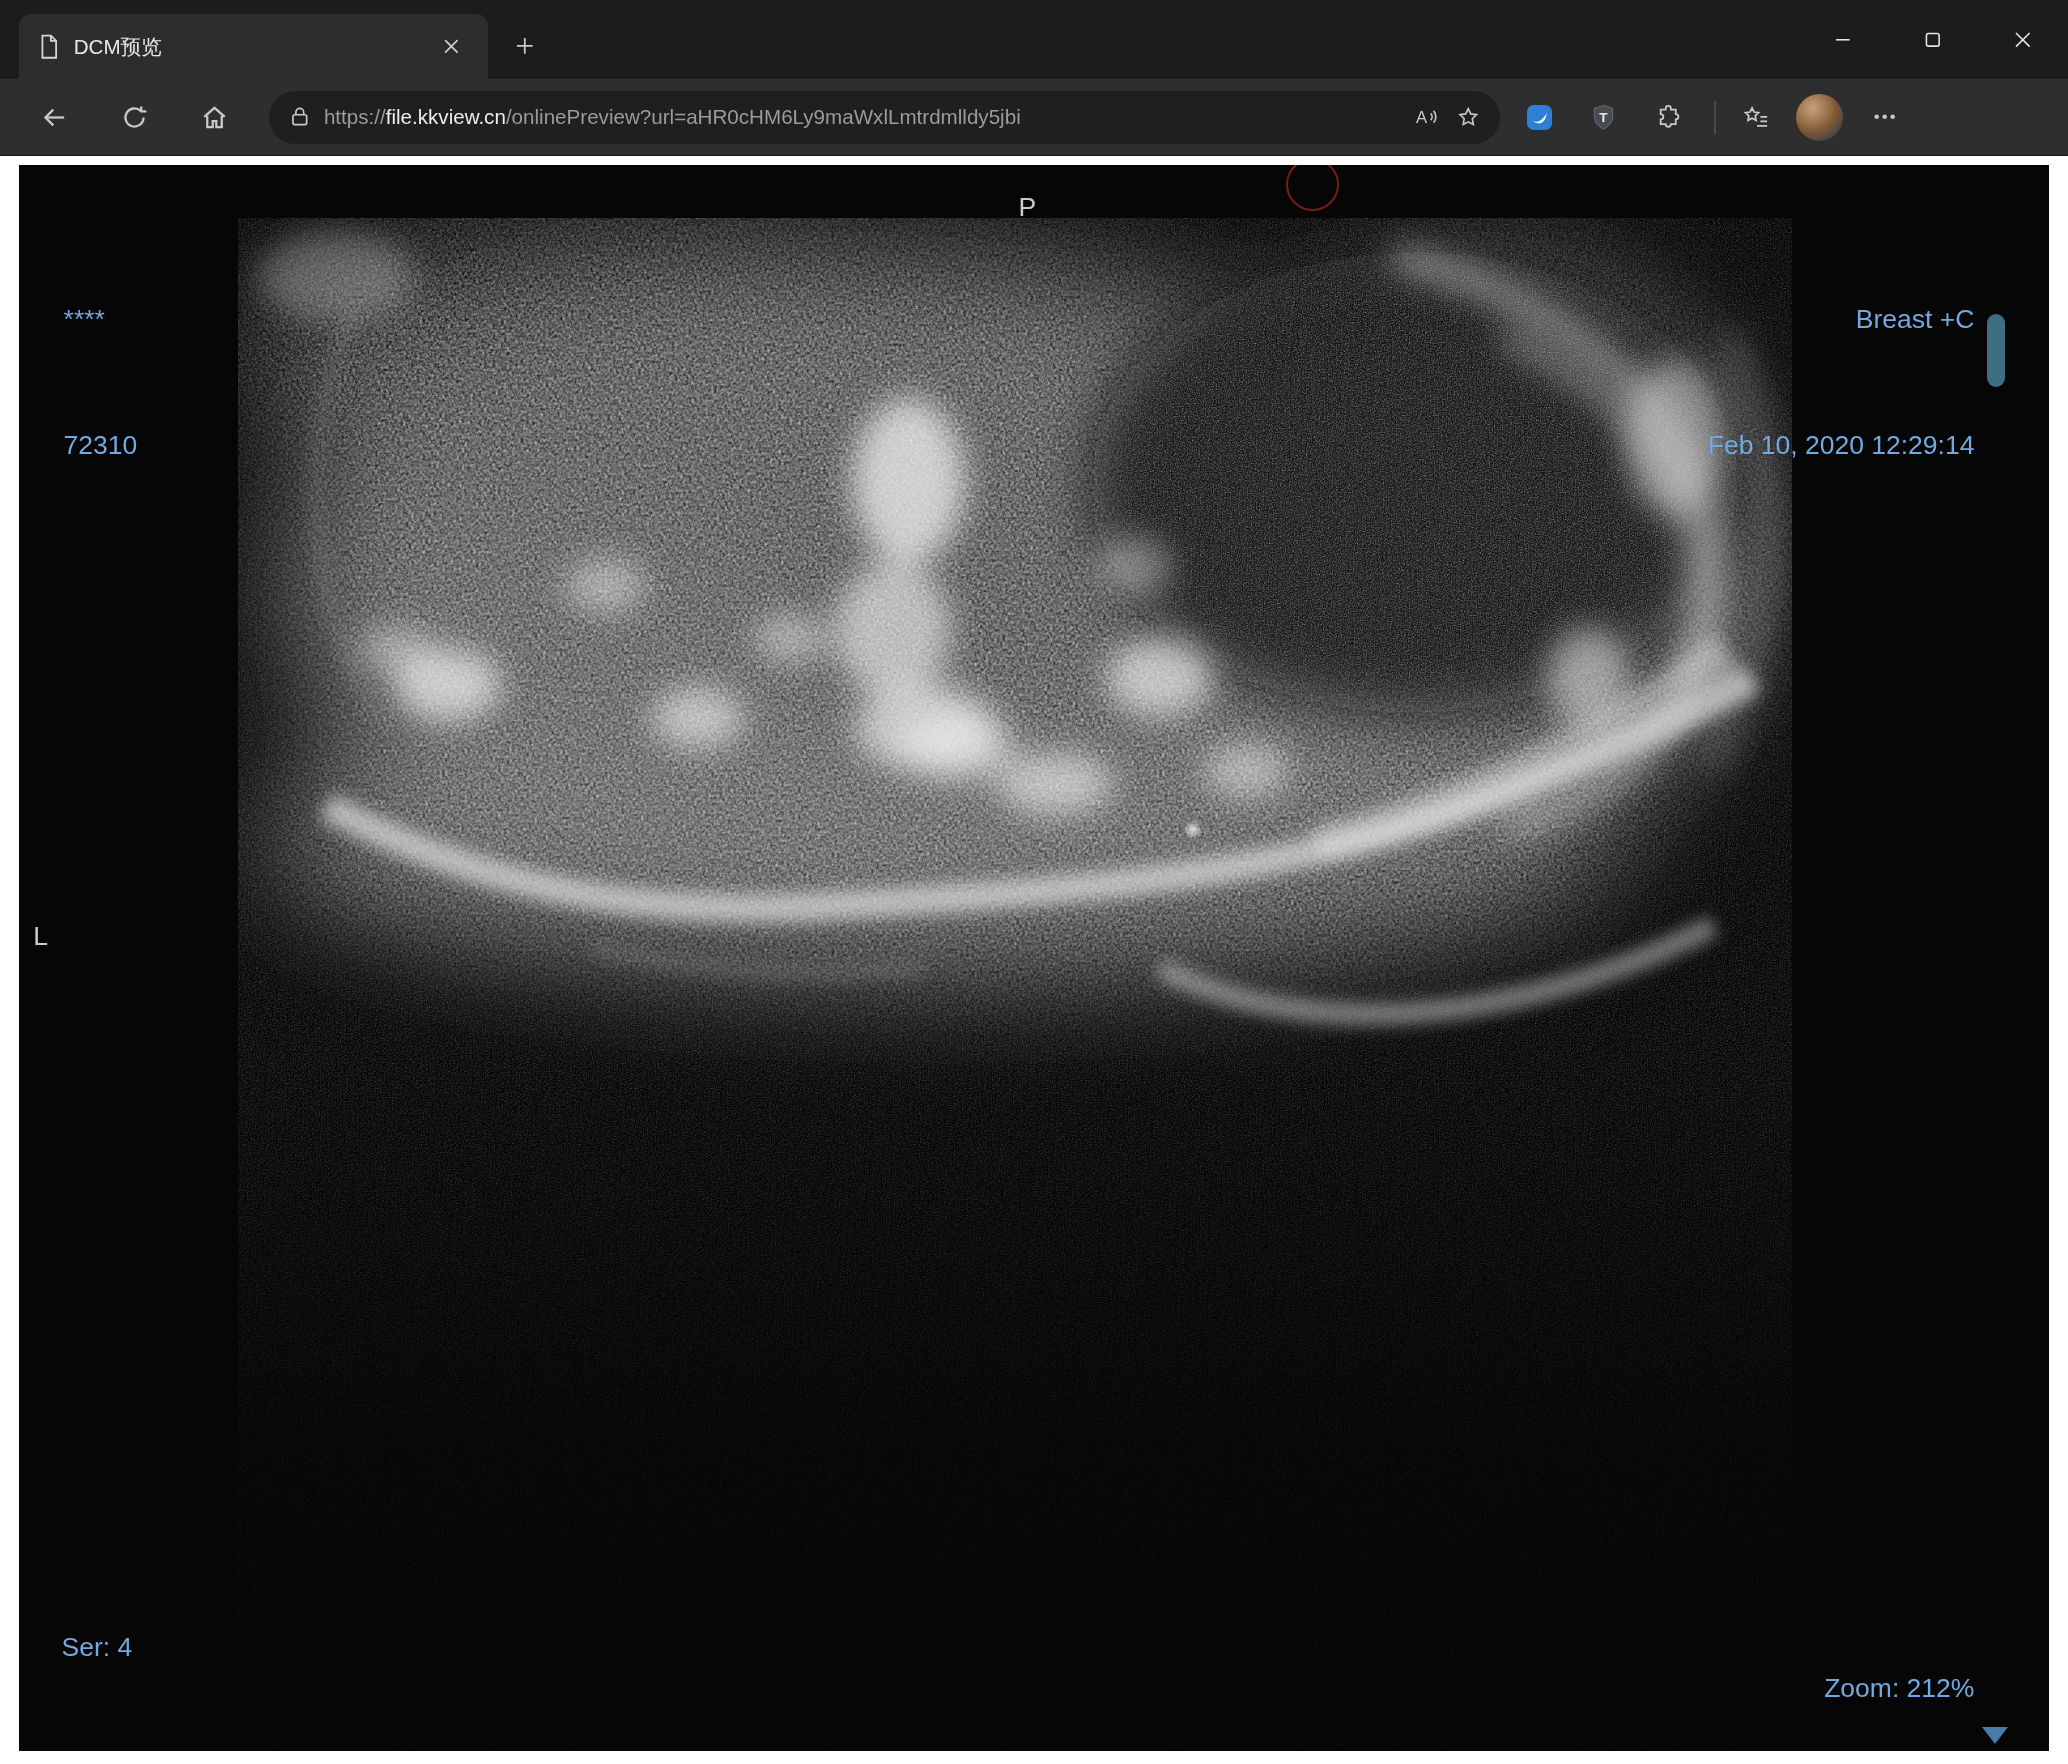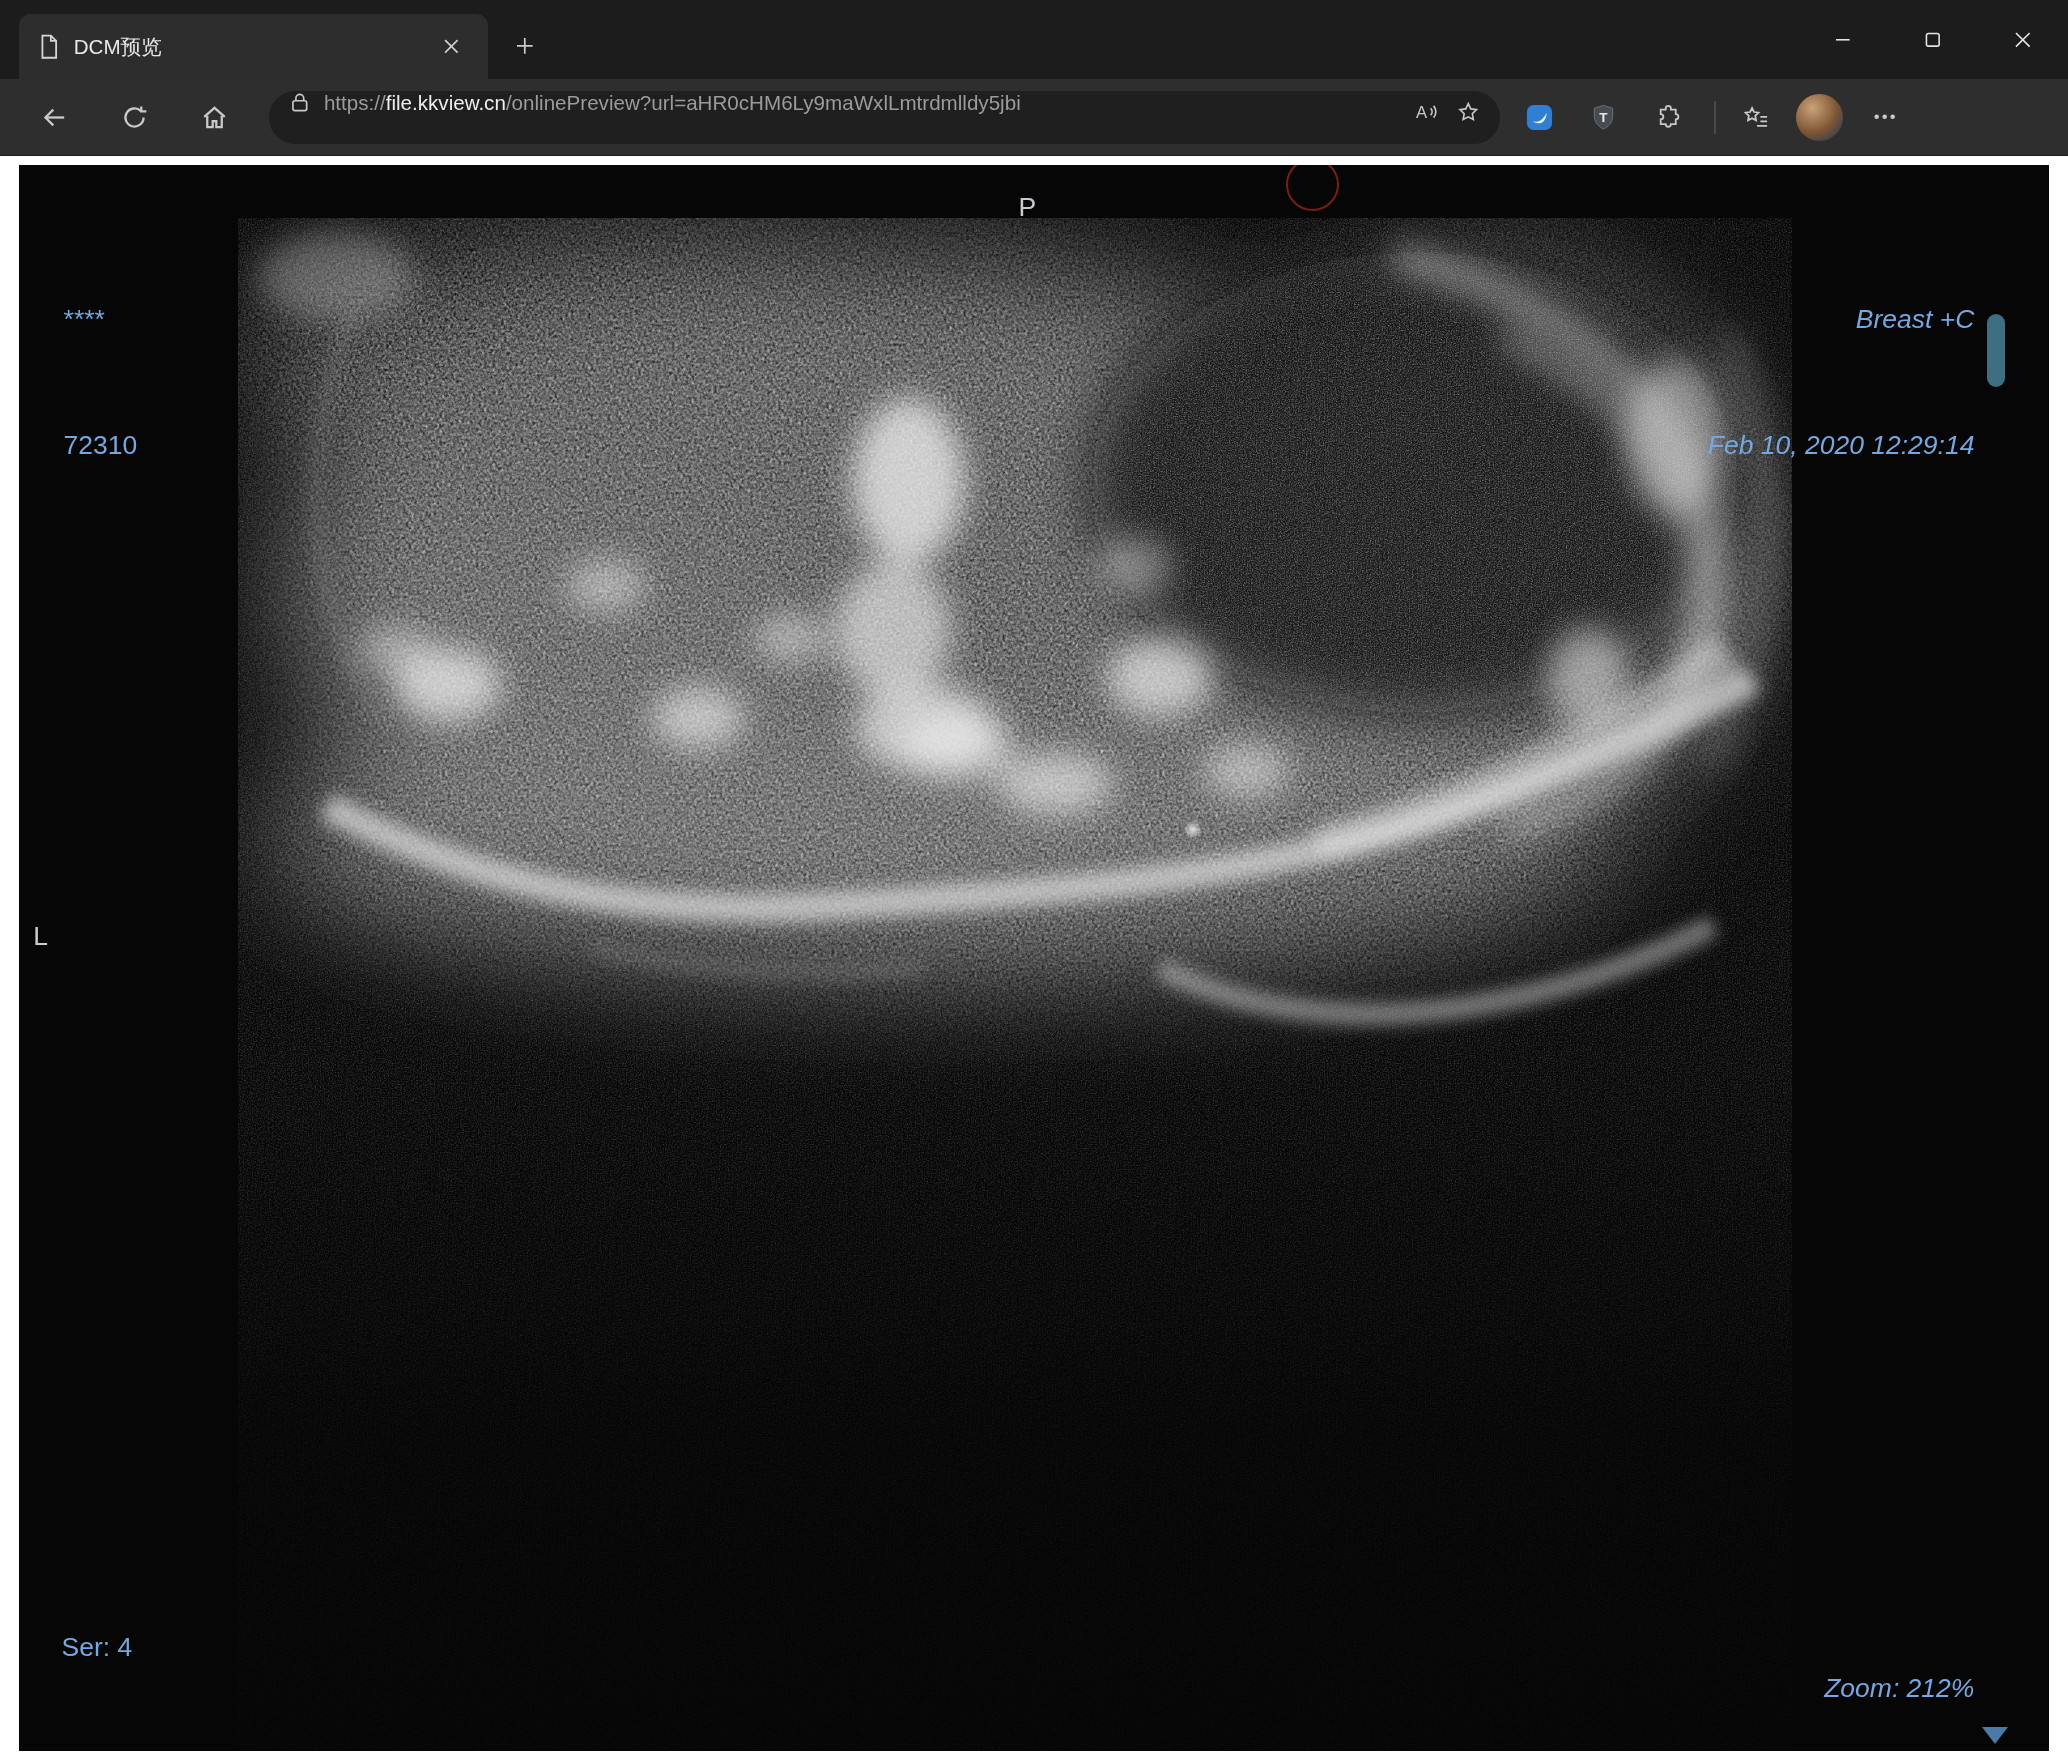--- a/index.html
+++ b/index.html
@@ -16,39 +16,39 @@
   .newtab{position:absolute;left:502px;top:23.5px;width:45px;height:45px;}
   .win-controls{position:absolute;right:0;top:0;height:79px;display:flex;}
   .win-btn{width:90px;height:79px;display:flex;align-items:center;justify-content:center;}
   svg.ic{display:block;}
 
   
   .toolbar{position:absolute;left:0;top:79px;width:2068px;height:76px;background:#2e2e2e;
            display:flex;align-items:center;box-sizing:border-box;padding-left:29px;}
   .nav-btn{width:51px;height:51px;margin-right:29px;}
   .addressbar{width:1231px;height:53px;border-radius:26.5px;background:#1f1f1f;display:flex;
-              align-items:flex-start;padding:0 9.8px 0 19.6px;box-sizing:border-box;margin-right:13.7px;}
+              align-items:center;padding:0 9.8px 0 19.6px;box-sizing:border-box;margin-right:13.7px;}
   .addr-text{flex:1;font-size:20.6px;white-space:nowrap;overflow:hidden;margin-left:13.7px;
              -webkit-mask-image:linear-gradient(90deg,#000 86%,transparent 99%);
              mask-image:linear-gradient(90deg,#000 86%,transparent 99%);}
   .addr-dim{color:#9b9b9b;}
   .addr-domain{color:#ededed;}
   .pill-btn{width:43px;height:43px;}
   .ext-btn{width:51px;height:51px;margin-right:13.7px;}
   .tb-divider{width:2px;height:33px;background:#4a4a4a;margin:0 15.7px 0 5.9px;}
   .avatar{width:47px;height:47px;border-radius:50%;margin-right:15.7px;
           background:radial-gradient(circle at 35% 30%,#caa279,#7c5534 55%,#2a3c58 90%);}
 
   
   .page{position:absolute;left:0;top:156px;right:0;bottom:0;background:#ffffff;}
   .viewer{position:absolute;left:18.6px;right:18.6px;top:8.8px;bottom:12.7px;background:#060606;overflow:hidden;}
   .scan{position:absolute;left:219px;top:53px;width:1554px;height:1534px;}
   .ov{position:absolute;font-size:26.5px;line-height:42px;color:var(--overlay_blue,#73a9e0);white-space:pre;}
   .ov.gray{color:var(--marker_gray,#c7ccd1);}
-  .ov.right{text-align:right;font-style:italic;}
+  .ov.right{text-align:right;}
   .ov.bl{line-height:41px;}
   .annotation-circle{position:absolute;left:1267px;top:-6.9px;width:53px;height:53px;border-radius:50%;
                      border:2.9px solid var(--annotation_red,#7a1d15);box-sizing:border-box;}
   .scroll-thumb{position:absolute;right:44px;top:149px;width:18.6px;height:73px;border-radius:9.8px;
                 background:var(--scroll_thumb,#3e6e82);}
   .scroll-arrow{position:absolute;right:41px;bottom:7.8px;width:0;height:0;
                 border-left:13.7px solid transparent;border-right:13.7px solid transparent;
                 border-top:17.6px solid var(--scroll_arrow,#4a7aa8);}
 </style>
 <title>DCM预览</title></head>

